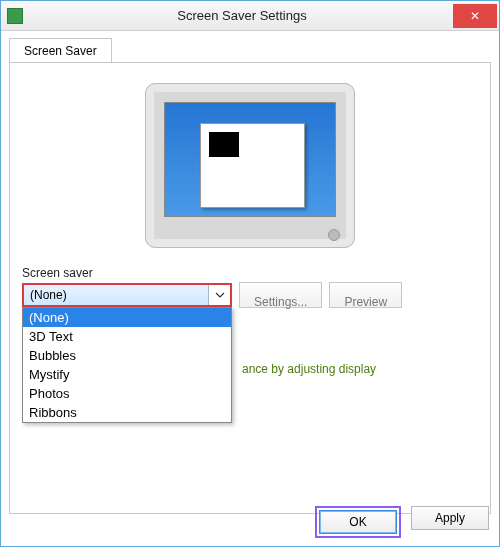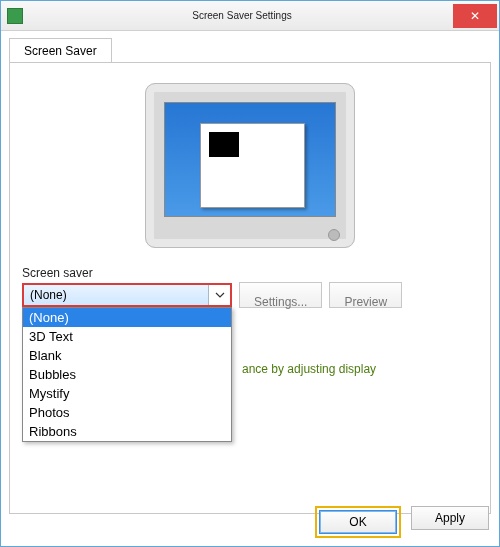--- a/index.html
+++ b/index.html
@@ -1,20 +1,20 @@
 <!DOCTYPE html>
 <html><head>
 <meta charset="utf-8">
 <style>
   * { box-sizing: border-box; margin: 0; padding: 0; font-family: "Segoe UI", Tahoma, sans-serif; font-size: 12px; }
   body { background: #fff; }
   .window { width: 500px; height: 547px; border: 1px solid #5ea7d8; background: #fff; position: relative; }
   .titlebar { height: 30px; background: linear-gradient(#f8f8f8,#eaeaea); display: flex; align-items: center; padding: 0 0 0 6px; border-bottom: 1px solid #d0d0d0; }
   .titlebar .appicon { width: 16px; height: 16px; background: #3a9b4c; border: 1px solid #2a7b3c; margin-right: 8px; }
-  .titlebar .title { flex: 1; text-align: center; color: #222; font-size: 10px; }
+  .titlebar .title { flex: 1; text-align: center; color: #222; font-size: 13px; }
   .closebtn { width: 44px; height: 24px; background: #e04644; color: #fff; display:flex; align-items:center; justify-content:center; font-size: 14px; margin-right: 2px; cursor: pointer; }
   .tabstrip { padding: 6px 0 0 8px; }
   .tab { display:inline-block; padding: 5px 14px; border: 1px solid #c8c8c8; border-bottom: none; background: #fff; font-size: 12px; position: relative; top: 1px; }
   .panel { margin: 0 8px 8px 8px; border: 1px solid #c8c8c8; height: 452px; padding: 12px; position: relative; background:#fff; }
   .preview { display:flex; justify-content:center; margin: 8px 0 18px 0; }
   .monitor { width: 210px; height: 165px; background: #d8d8d8; border: 1px solid #bbb; border-radius: 10px; position: relative; box-shadow: inset 0 0 0 8px #e8e8e8; }
   .screen { position:absolute; top: 18px; left: 18px; right: 18px; bottom: 30px; background: linear-gradient(#2676d4,#4a9ae8); border: 1px solid #888; }
   .windowlet { position:absolute; top: 20px; left: 35px; width: 105px; height: 85px; background: #fff; border: 1px solid #999; box-shadow: 2px 2px 3px rgba(0,0,0,.3); }
   .windowlet .inner { position:absolute; top: 8px; left: 8px; width: 30px; height: 25px; background:#000; }
   .monitor .base { position:absolute; bottom:6px; right:14px; width:12px; height:12px; border-radius:50%; background:#bbb; border:1px solid #999; }
@@ -30,21 +30,21 @@
   .dropdown { position:absolute; top: 24px; left: 0; width: 210px; border: 1px solid #888; background:#fff; z-index: 10; box-shadow: 2px 2px 4px rgba(0,0,0,.25); }
   .dropdown .opt { padding: 2px 6px; font-size: 13px; cursor:pointer; }
   .dropdown .opt.sel { background: #2a84e8; color:#fff; }
   .midtext { margin-top: 12px; margin-left: 220px; color:#222; }
   .powertext { margin-left: 220px; margin-top: 54px; color:#4d7c0f; }
   .link { color: #0b57d0; text-decoration: underline; cursor:pointer; font-size:13px; margin-top: 26px; display:inline-block; }
 
   .footer { position:absolute; bottom:8px; right:10px; display:flex; gap:10px; }
   .fbtn { width: 78px; height: 24px; border:1px solid #b8b8b8; background: linear-gradient(#fdfdfd,#ececec); cursor:pointer; display:flex; align-items:center; justify-content:center; }
   .fbtn.default { border: 1px solid #3a8de0; box-shadow: 0 0 0 1px #7fb8ef inset; }
-  .ok-wrap { border: 2px solid #eab308; padding: 2px; }
+  .ok-wrap { border: 2px solid #8b5cf6; padding: 2px; }
 </style>
 </head>
 <body>
 
 <div class="window">
   <div class="titlebar">
     <div class="appicon"></div>
     <div class="title">Screen Saver Settings</div>
     <div class="closebtn">
       <span>✕</span>
@@ -75,21 +75,20 @@
           <span>(None)</span>
           <div class="caret">
             <svg viewBox="0 0 10 10">
                 <path d="M1 3 L5 7 L9 3" fill="none" stroke="#333" stroke-width="1.2"></path>
               </svg>
           </div>
         </div>
         <div class="dropdown">
           <div class="opt sel">(None)</div>
           <div class="opt">3D Text</div>
-          <div class="opt">Blank</div>
           <div class="opt">Bubbles</div>
           <div class="opt">Mystify</div>
           <div class="opt">Photos</div>
           <div class="opt">Ribbons</div>
         </div>
       </div>
       <button class="btn">Settings...</button>
       <button class="btn">Preview</button>
     </div>
 

